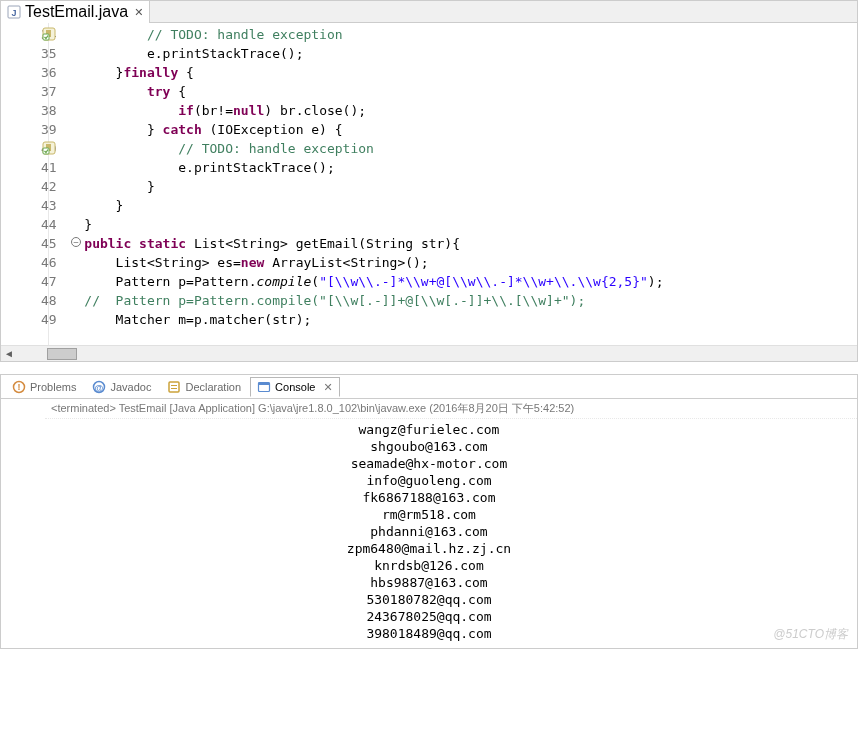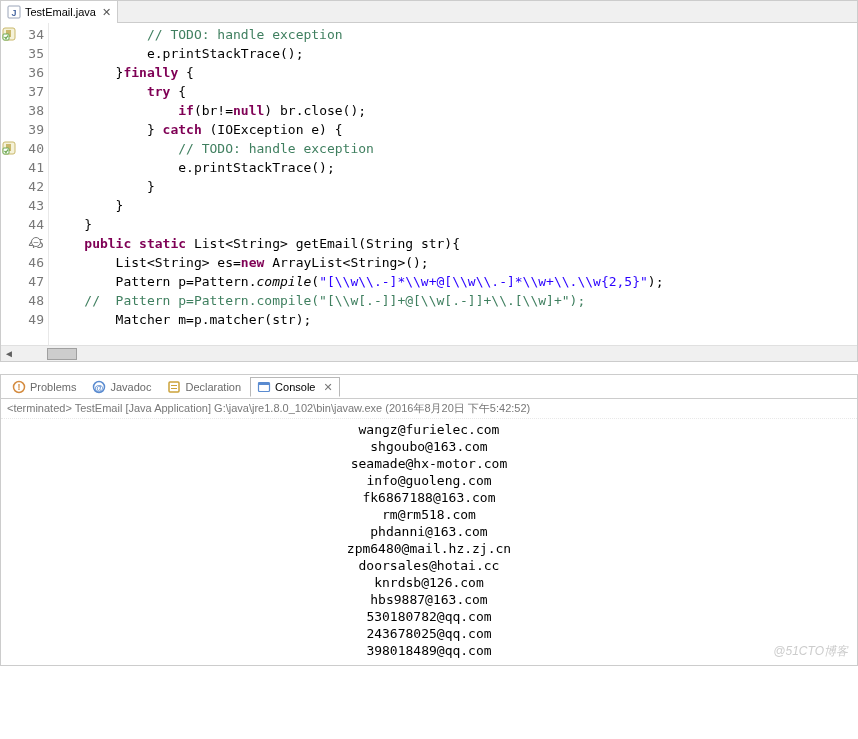--- a/index.html
+++ b/index.html
@@ -1,43 +1,43 @@
 <!DOCTYPE html>
 <html><head>
 <meta charset="utf-8">
 <style>
 * { box-sizing: border-box; margin: 0; padding: 0; }
 body { font-family: "Microsoft YaHei", Tahoma, sans-serif; font-size: 12px; background: #fff; color: #000; width: 858px; }
 .editor-pane { border: 1px solid #ccc; background: #fff; }
 .tab-bar { display: flex; background: #f0f0f0; border-bottom: 1px solid #ccc; height: 22px; }
 .tab { display: flex; align-items: center; background: #fff; border-right: 1px solid #ccc; padding: 0 6px; gap: 4px; height: 22px; }
 .tab .j-icon svg { display: block; }
-.tab-title { font-size: 11px; }
+.tab-title { font-size: 16px; }
 .tab-close { font-family: Arial; font-size: 11px; color: #555; margin-left: 2px; }
 .code-area { display: flex; height: 322px; overflow: auto; background: #fff; }
 .gutter { width: 48px; background: #fff; border-right: 1px solid #e8e8e8; text-align: right; color: #787878; font-family: Consolas, monospace; font-size: 13px; line-height: 19px; padding: 2px 4px 2px 0; user-select: none; position: relative; }
-.gutter .ln { position: relative; height: 19px; }
+.gutter .ln { position: relative; height: 19px; margin-left: 40px; }
 .gutter .marker { position: absolute; left: 1px; top: 2px; }
 .gutter .fold { position: absolute; left: 30px; top: 3px; width: 10px; height: 10px; border: 1px solid #7a7a7a; border-radius: 5px; background: #fff; font-size: 9px; line-height: 8px; text-align: center; color: #7a7a7a; }
 .code { font-family: Consolas, monospace; font-size: 13px; line-height: 19px; padding: 2px 0 2px 4px; white-space: pre; flex: 1; }
 .cl { height: 19px; }
 .kw { color: #7f0055; font-weight: bold; }
 .cm { color: #3f7f5f; text-align: center; }
 .str { color: #2a00ff; }
 .it { font-style: italic; }
 .hscroll { height: 16px; border-top: 1px solid #e0e0e0; background: #f0f0f0; display: flex; align-items: center; }
 .hscroll .left-arrow, .hscroll .right-arrow { width: 16px; text-align: center; color: #606060; font-size: 10px; }
 .hscroll .thumb { width: 30px; height: 12px; background: #cdcdcd; border: 1px solid #a0a0a0; margin-left: 30px; }
 .gap { height: 12px; background: #fff; }
 .console-pane { border: 1px solid #ccc; background: #fff; }
 .view-tabs { display: flex; align-items: center; height: 24px; border-bottom: 1px solid #ccc; padding-left: 4px; gap: 2px; }
 .view-tab { display: flex; align-items: center; gap: 4px; padding: 2px 6px; color: #6a6a6a; font-size: 11px; border: 1px solid transparent; }
 .view-tab.active { border: 1px solid #b8b8b8; background: #fff; color: #000; border-bottom-color: #fff; margin-bottom: -1px; text-align: center; }
 .vt-icon svg { display: block; }
-.status-line { padding: 2px 6px; font-size: 11px; color: #787878; border-bottom: 1px dotted #e8e8e8; }
+.status-line { padding: 2px 6px; font-size: 11px; color: #787878; border-bottom: 1px dotted #e8e8e8; margin-left: 44px; }
 .console-out { font-family: "SimSun", Consolas, monospace; font-size: 13px; line-height: 17px; padding: 2px 6px 6px 6px; text-align: center; }
 .watermark { position: absolute; right: 10px; bottom: 6px; color: #ccc; font-size: 12px; font-style: italic; }
 .wrap { position: relative; }
 </style>
 </head>
 <body>
 <div class="wrap">
 
 <div class="editor-pane">
   <div class="tab-bar">
@@ -135,21 +135,20 @@
   <div class="status-line">&lt;terminated&gt; TestEmail [Java Application] G:\java\jre1.8.0_102\bin\javaw.exe (2016年8月20日 下午5:42:52)</div>
   <div class="console-out" id="console-out">
         <div>wangz@furielec.com</div>
         <div>shgoubo@163.com</div>
         <div>seamade@hx-motor.com</div>
         <div>info@guoleng.com</div>
         <div>fk6867188@163.com</div>
         <div>rm@rm518.com</div>
         <div>phdanni@163.com</div>
         <div>zpm6480@mail.hz.zj.cn</div>
-        <div>doorsales@hotai.cc</div>
         <div>knrdsb@126.com</div>
         <div>hbs9887@163.com</div>
         <div>530180782@qq.com</div>
         <div>243678025@qq.com</div>
         <div>398018489@qq.com</div>
       </div>
 </div>
 
 <div class="watermark">@51CTO博客</div>
 

